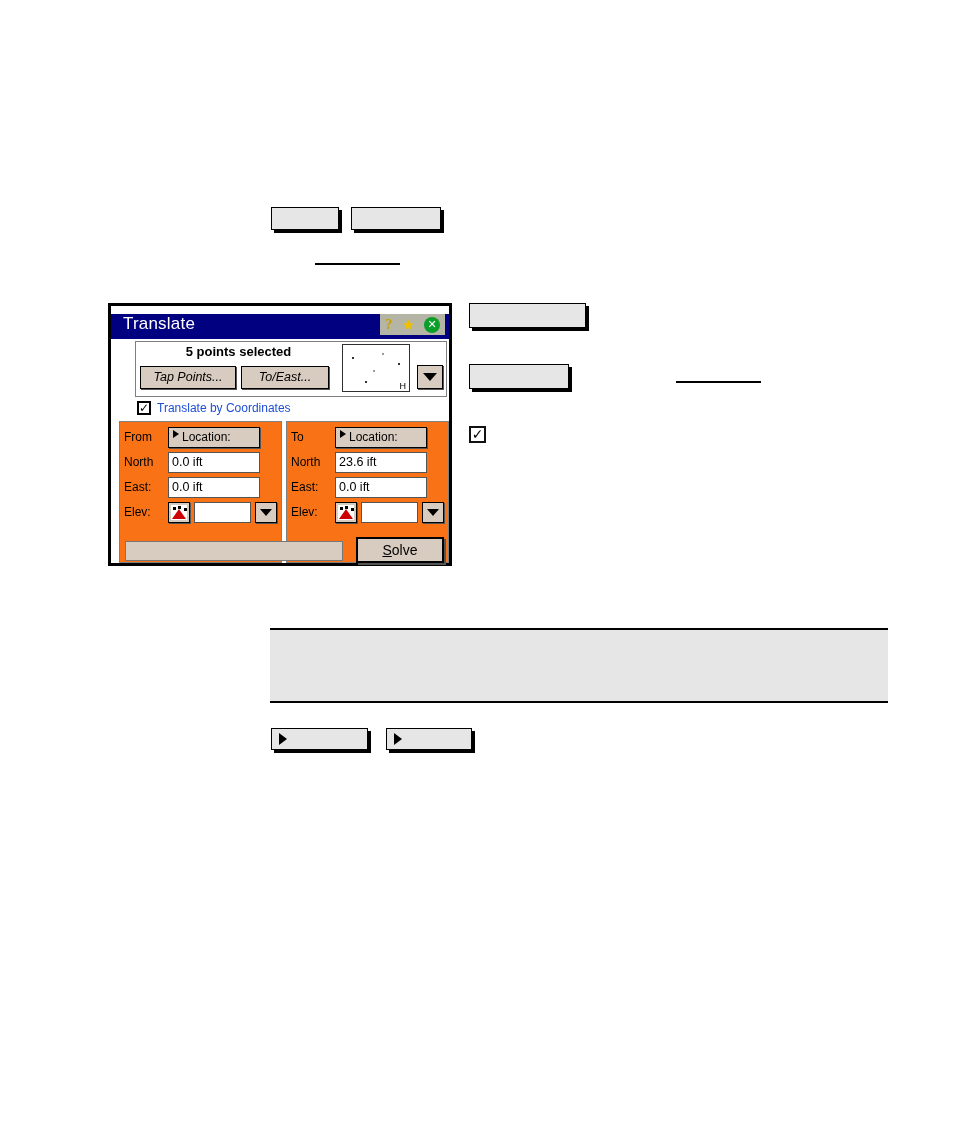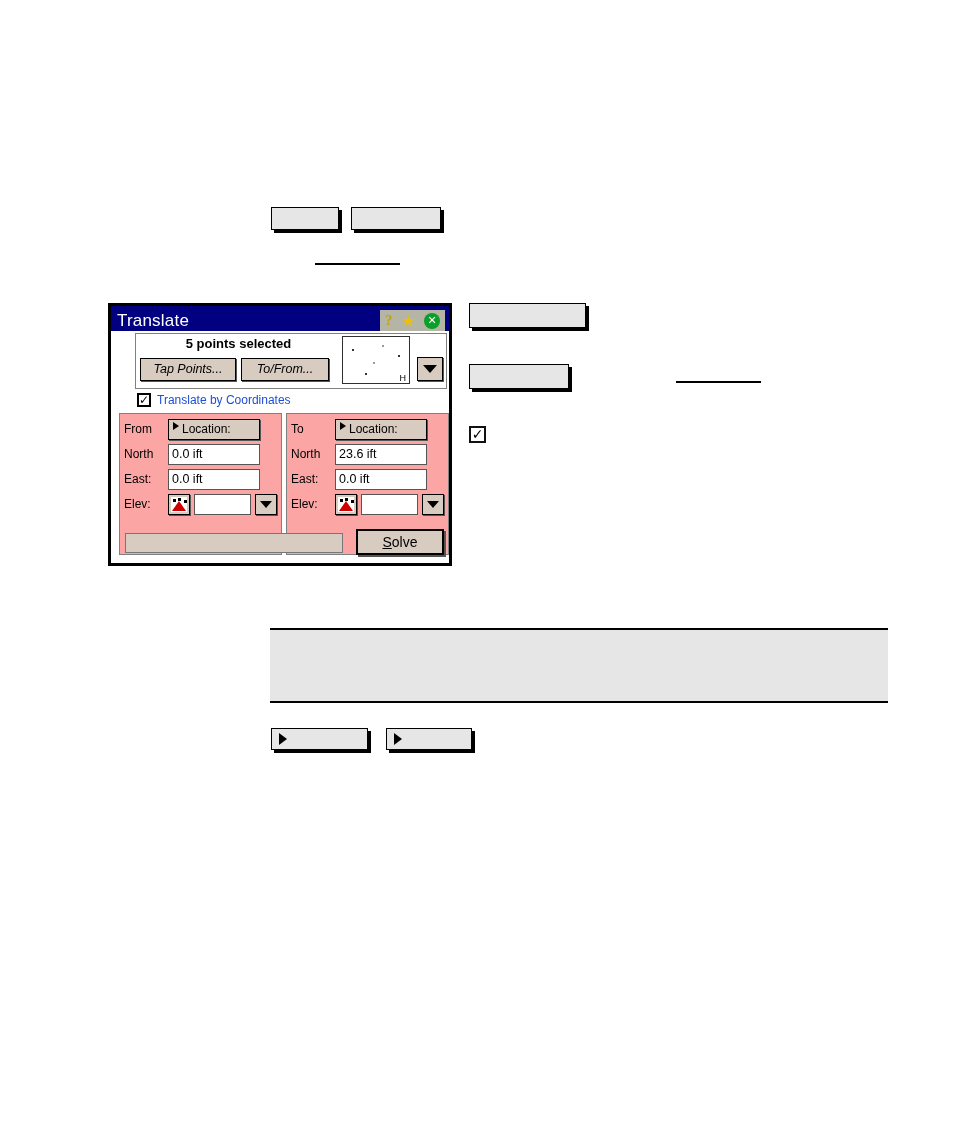--- a/index.html
+++ b/index.html
@@ -70,24 +70,25 @@
     width: 344px;
     height: 263px;
     background: #ffffff;
     border: 3px solid #000000;
     box-sizing: border-box;
   }
   .titlebar {
     height: 25px;
     background: #000080;
     display: flex;
-    align-items: flex-end;
+    align-items: flex-start;
     justify-content: space-between;
-    padding: 0 4px 0 6px;
-    box-sizing: border-box;
+    padding: 0 4px 0 12px;
+    box-sizing: border-box;
+    margin-top: 8px;
   }
   .titlebar .title {
     color: #ffffff;
     font-size: 17px;
     font-family: "Liberation Sans", sans-serif;
     letter-spacing: 0.2px;
   }
   .tb-icons {
     display: flex;
     align-items: center;
@@ -232,21 +233,21 @@
   
   .ft-wrap {
     position: absolute;
     left: 8px;
     top: 82px;
     display: flex;
     gap: 4px;
   }
   .ft-panel {
     border: 1px solid #808080;
-    background: #fca5a5;
+    background: #f97316;
     width: 163px;
     padding: 4px 4px 23px 4px;
     box-sizing: border-box;
   }
   .ft-line {
     display: flex;
     align-items: center;
     gap: 4px;
     margin-bottom: 3px;
     height: 22px;
@@ -394,21 +395,21 @@
     </span>
   </div>
 
   <div class="dlg-body">
 
     <div class="points-panel">
       <div class="points-label">5 points selected</div>
 
       <div class="points-row">
         <div class="pbtn tap">Tap Points...</div>
-        <div class="pbtn tofrom">To/From...</div>
+        <div class="pbtn tofrom">To/East...</div>
       </div>
 
       <div class="thumb">
         <span class="hlbl">H</span>
       <span class="pt" style="left: 9px; top: 12px;"></span>
           <span class="pt g" style="left: 39px; top: 8px;"></span>
           <span class="pt" style="left: 55px; top: 18px;"></span>
           <span class="pt g" style="left: 30px; top: 25px;"></span>
           <span class="pt" style="left: 22px; top: 36px;"></span>
         </div>

